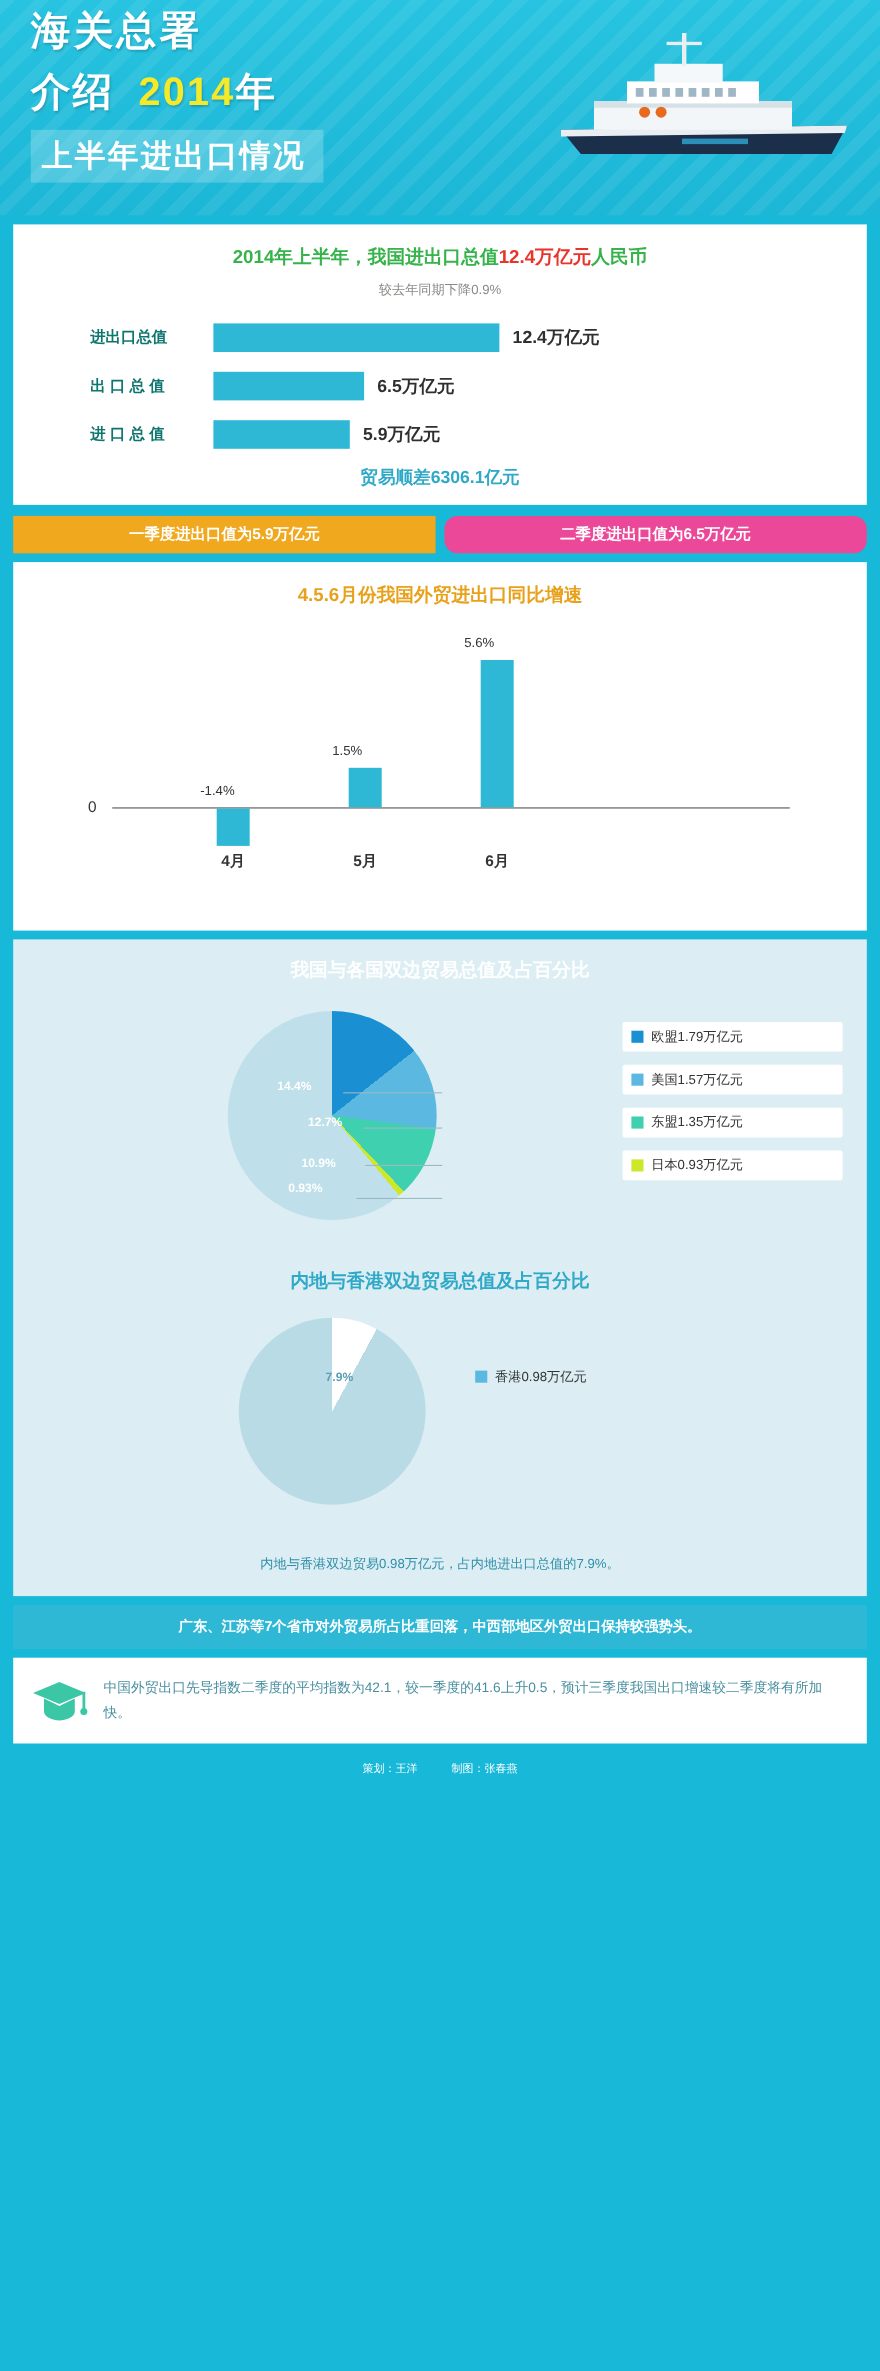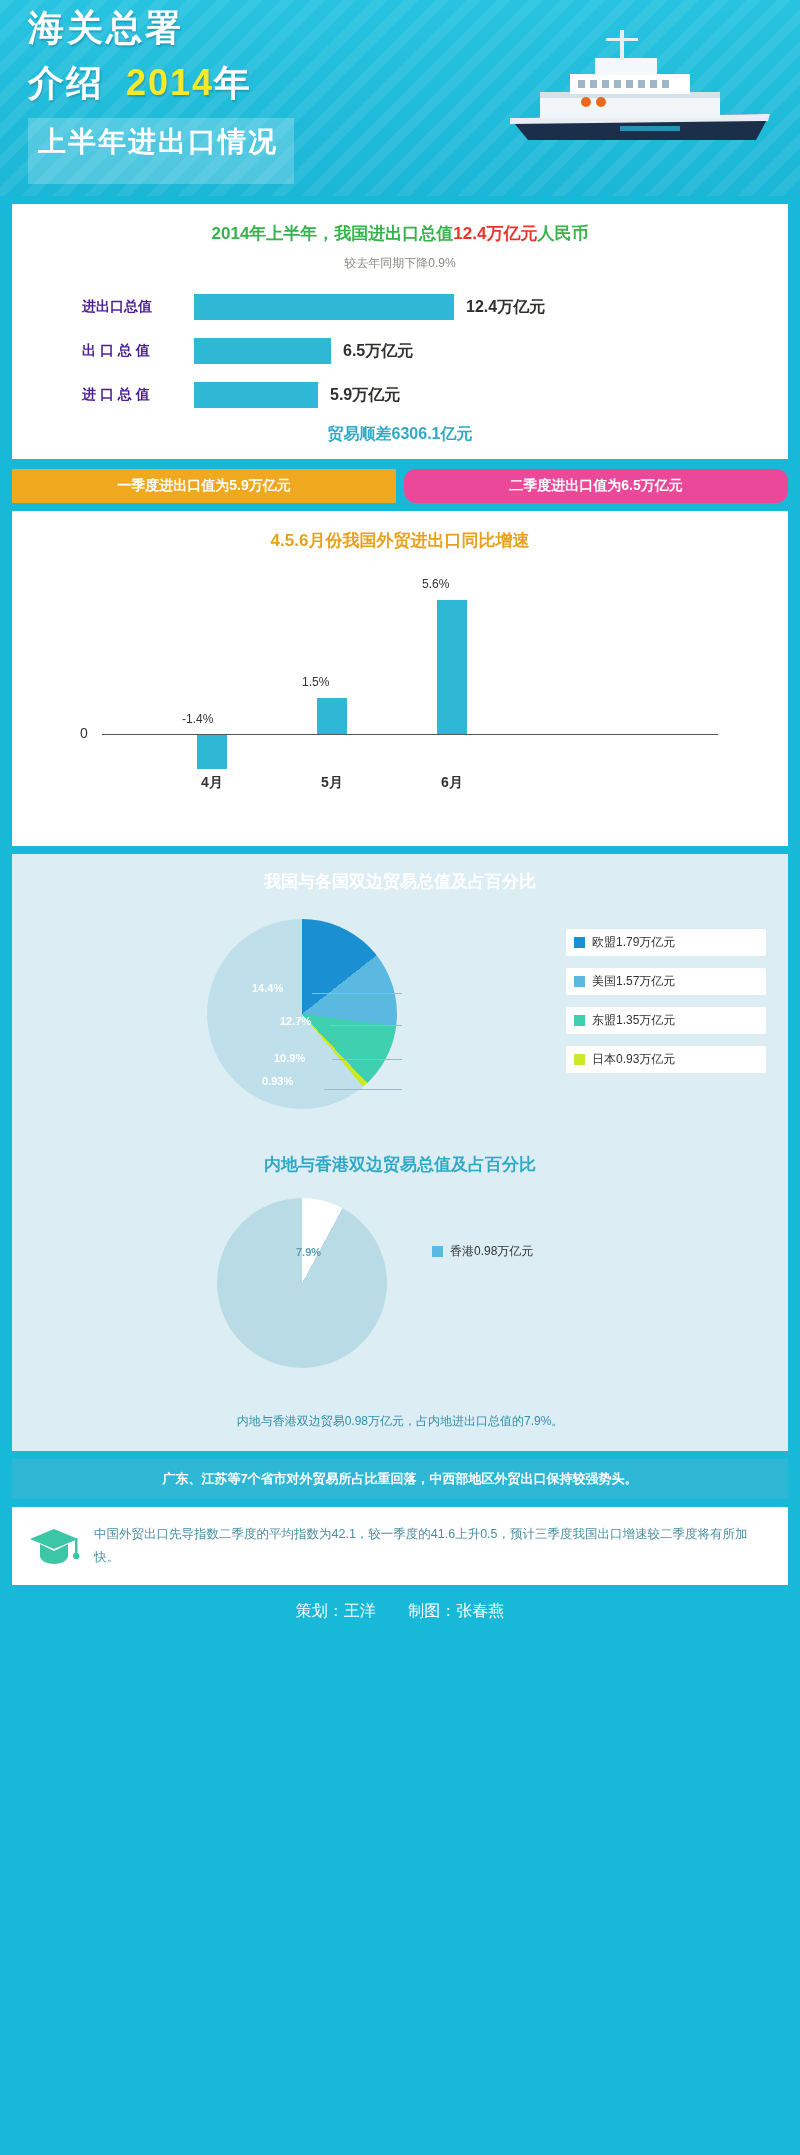--- a/index.html
+++ b/index.html
@@ -34,34 +34,34 @@
   }
   .h-line2 { margin-top: 6px; font-size: 36px; font-weight: bold; letter-spacing: 2px; text-shadow: 1px 2px 2px rgba(0,0,0,0.18); }
   .h-line2 .white { color: #ffffff; }
   .h-line2 .yellow { color: #f5ea2a; margin-left: 22px; }
   .h-line3 {
     display: inline-block;
     margin-top: 10px;
     background: rgba(255,255,255,0.22);
     color: #ffffff;
     font-size: 28px; font-weight: bold; letter-spacing: 2px;
-    padding: 5px 16px 23px 10px;
+    padding: 5px 16px 5px 10px;
   }
   .ship { position: absolute; right: 10px; top: 22px; width: 320px; height: 140px; }
 
   
   .card { background: #ffffff; margin: 8px 12px 0 12px; padding: 18px 0 14px 0; }
   .sec1-title { text-align: center; font-size: 17px; color: #7e7d78; font-weight: bold; }
   .sec1-title .green { color: #36b34a; }
   .sec1-title .red { color: #e8342a; }
   .sec1-sub { text-align: center; font-size: 12px; color: #8a8a86; margin-top: 10px; }
 
   .bars { margin-top: 18px; padding-left: 70px; }
   .bar-row { display: flex; align-items: center; height: 34px; margin-bottom: 10px; }
-  .bar-label { width: 112px; font-size: 14px; color: #4c1d95; font-weight: bold; text-align: justify; }
+  .bar-label { width: 112px; font-size: 14px; color: #0f766e; font-weight: bold; text-align: justify; }
   .bar-fill { height: 26px; background: #2fb8d6; }
   .bar-val { margin-left: 12px; font-size: 16px; font-weight: bold; color: #2f2f2d; }
   .sec1-foot { text-align: center; font-size: 16px; color: #2fa9c7; font-weight: bold; margin-top: 12px; }
 
   
   .quarters { display: flex; margin: 10px 12px 0 12px; gap: 8px; }
   .q { flex: 1; height: 34px; display: flex; align-items: center; justify-content: center;
        color: #ffffff; font-size: 14px; font-weight: bold; }
   .q1 { background: #f0a81e; }
   .q2 { background: #ec4899; border-radius: 12px; }
@@ -99,21 +99,21 @@
   .note { text-align: center; font-size: 12px; color: #2f8fa8; padding: 6px 40px 10px 40px; line-height: 1.6; }
 
   
   .band {
     background: #2fb8d6; color: #ffffff; font-size: 13px; font-weight: bold;
     text-align: center; padding: 11px 10px; margin: 8px 12px 0 12px;
   }
   .concl { background: #ffffff; margin: 8px 12px 0 12px; padding: 16px 16px; display: flex; gap: 14px; align-items: flex-start; }
   .cap-icon { flex: 0 0 auto; width: 52px; height: 46px; }
   .concl-text { font-size: 12.5px; color: #4a8fa0; line-height: 1.85; }
-  .credits { text-align: center; color: #ffffff; font-size: 16px; padding: 16px 0 18px 0; }
+  .credits { text-align: center; color: #ffffff; font-size: 10px; padding: 16px 0 18px 0; }
   .credits span { margin: 0 14px; }
 </style>
 </head>
 <body>
 
 <div class="page">
 
   <div class="header">
     <div class="stripes"></div>
     <div class="header-title">

